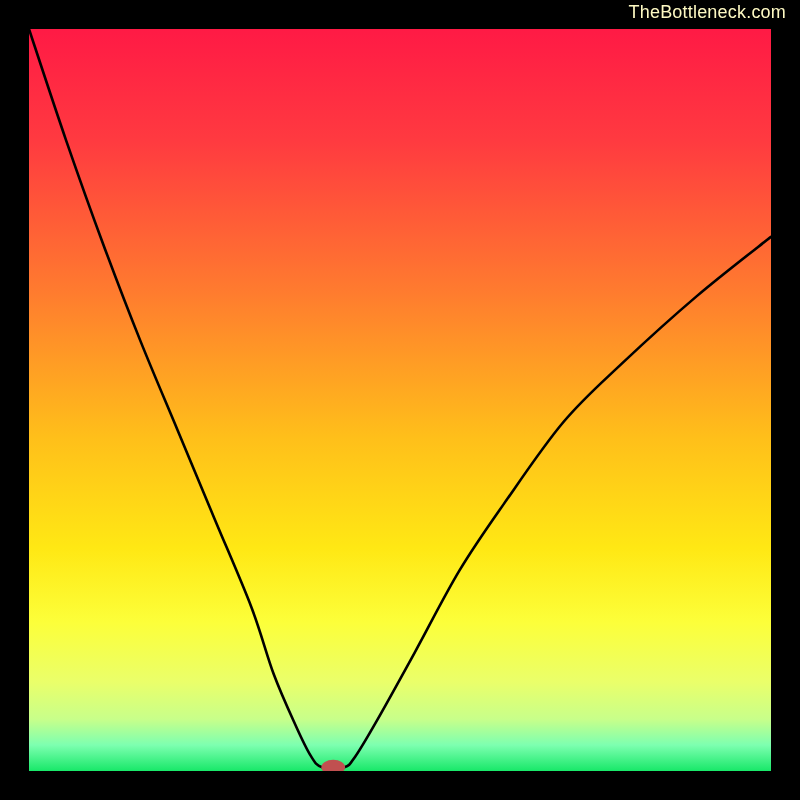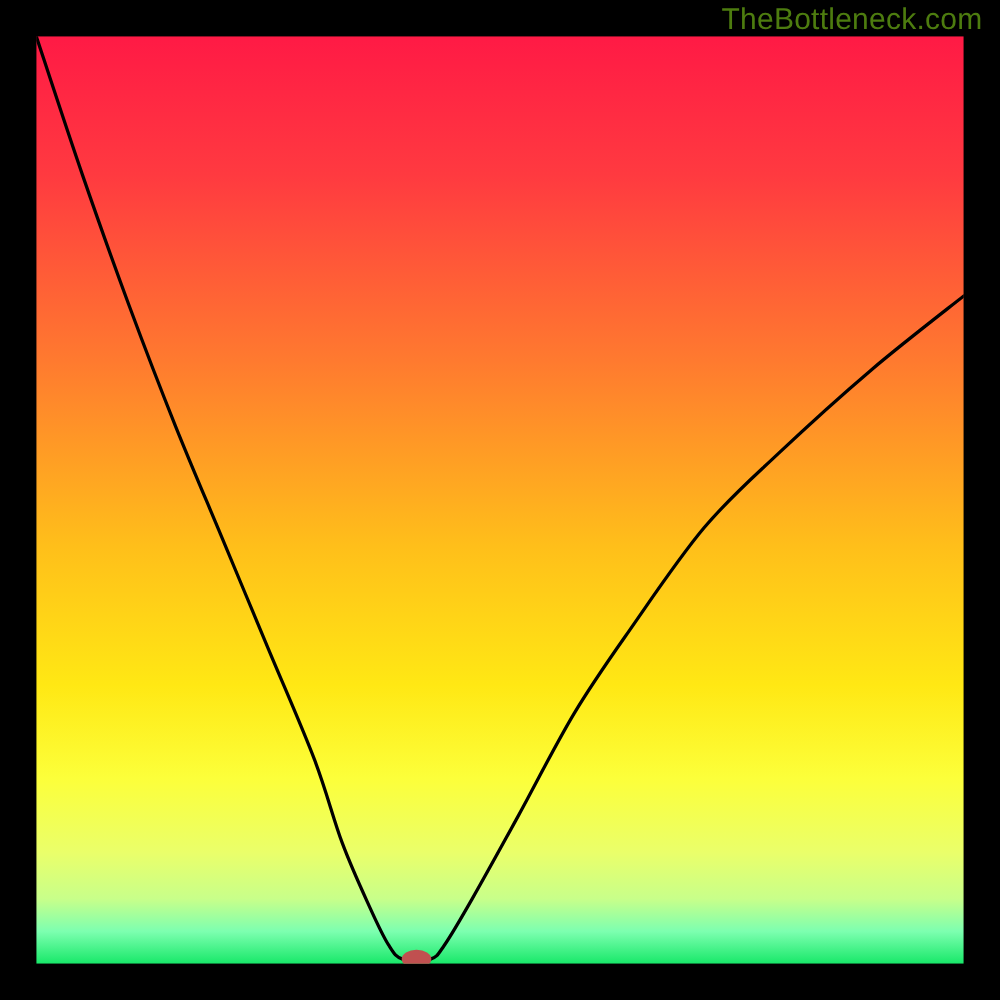--- a/index.html
+++ b/index.html
@@ -11,22 +11,22 @@
   .frame {
     width: 800px;
     height: 800px;
     position: relative;
     background: #000000;
   }
   .watermark {
     position: absolute;
     top: 2px;
     right: 14px;
-    font-size: 24px;
-    color: #4d7c0f;
+    font-size: 18px;
+    color: #fef9c3;
     font-weight: 500;
     letter-spacing: 0.2px;
     z-index: 5;
     font-family: Arial, sans-serif;
   }
   .plot-area {
     position: absolute;
     left: 29px;
     top: 29px;
     width: 742px;

